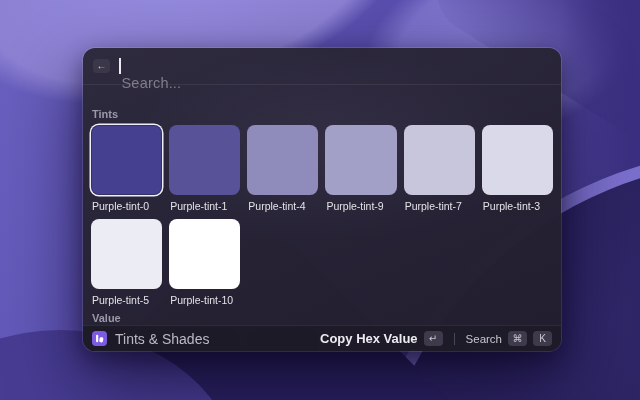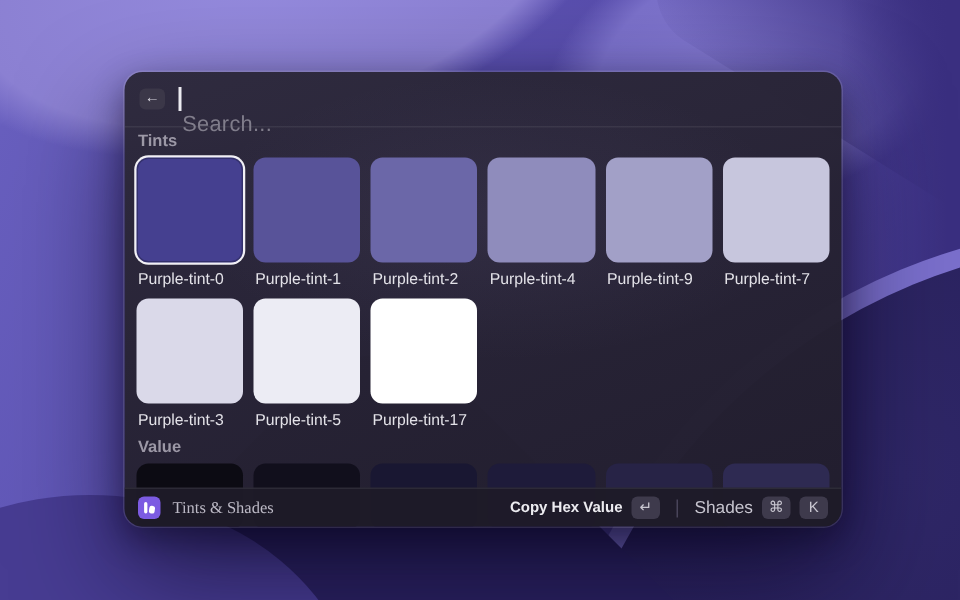--- a/index.html
+++ b/index.html
@@ -44,39 +44,39 @@
   .back-btn{width:17px;height:14px;border-radius:4px;background:#3B3748;
     display:flex;align-items:center;justify-content:center;
     color:#D9D7DF;font-size:10px;line-height:1;cursor:pointer;flex:0 0 auto;}
   .search-box{display:flex;align-items:center;flex:1;}
   .caret{width:1.5px;height:16px;background:#ECEBF1;margin-right:1px;}
   .search-placeholder{color:#807D8B;font-size:14.5px;letter-spacing:0.2px;margin-top:34px;}
   .hdivider{height:1px;flex:0 0 1px;background:rgba(255,255,255,0.07);}
   
   .content{flex:1 1 auto;position:relative;overflow:hidden;padding:0 8px;}
   .section-label{color:#9C98A6;font-size:11px;font-weight:600;margin:6px 1px 5px 1px;}
-  .section-label.first{margin-top:3px;}
+  .section-label.first{margin-top:23px;}
   .grid{display:grid;grid-template-columns:repeat(6,1fr);column-gap:7px;row-gap:7px;}
   .cell{display:flex;flex-direction:column;}
   .swatch{height:70px;border-radius:8px;cursor:pointer;}
   .swatch.selected{box-shadow:0 0 0 1.5px #F1F0F5, inset 0 0 0 1px rgba(0,0,0,0.25);}
   .swatch-label{color:#E3E2E8;font-size:10.5px;margin:5px 0 0 1px;white-space:nowrap;}
   .grid.shades .swatch{height:44px;border-radius:8px;}
   
   .footer{
     position:absolute;left:0;right:0;bottom:0;height:25px;z-index:5;
     background:rgba(30,27,40,0.97);border-top:1px solid rgba(255,255,255,0.07);
     display:flex;align-items:center;padding:0 9px;gap:8px;
   }
   .app-icon{width:15px;height:15px;border-radius:4px;background:#7C5BE2;
     display:flex;align-items:center;justify-content:center;flex:0 0 auto;}
-  .app-name{color:#BCB9C5;font-size:11px;font-family:Liberation Serif, serif;}
+  .app-name{color:#BCB9C5;font-size:14px;}
   .footer-spacer{flex:1;}
   .footer-action{display:flex;align-items:center;gap:6px;}
-  .action-primary{color:#ECEBF0;font-size:10px;font-weight:700;}
+  .action-primary{color:#ECEBF0;font-size:13px;font-weight:700;}
   .action-secondary{color:#C7C5CF;font-size:11.5px;}
   .keycap{min-width:11px;height:15px;padding:0 4px;border-radius:4px;background:#3E3A4C;
     color:#C9C7D1;font-size:10px;display:flex;align-items:center;justify-content:center;cursor:pointer;}
   .vdivider{width:1px;height:12px;background:#49455A;margin:0 3px;}
 </style>
 </head>
 <body>
 
 <div class="bg-shape bg-base"></div>
 <div class="bg-shape bg-light-wave"></div>
@@ -107,24 +107,20 @@
     <div class="grid">
         <div class="cell">
           <div class="swatch selected" style="background: rgb(69, 64, 144);"></div>
           <div class="swatch-label">Purple-tint-0</div>
         </div>
         <div class="cell">
           <div class="swatch" style="background: rgb(88, 83, 153);"></div>
           <div class="swatch-label">Purple-tint-1</div>
         </div>
         <div class="cell">
-          <div class="swatch" style="background: rgb(107, 103, 168);"></div>
-          <div class="swatch-label">Purple-tint-2</div>
-        </div>
-        <div class="cell">
           <div class="swatch" style="background: rgb(143, 140, 188);"></div>
           <div class="swatch-label">Purple-tint-4</div>
         </div>
         <div class="cell">
           <div class="swatch" style="background: rgb(162, 160, 199);"></div>
           <div class="swatch-label">Purple-tint-9</div>
         </div>
         <div class="cell">
           <div class="swatch" style="background: rgb(199, 198, 221);"></div>
           <div class="swatch-label">Purple-tint-7</div>
@@ -132,21 +128,21 @@
         <div class="cell">
           <div class="swatch" style="background: rgb(218, 217, 233);"></div>
           <div class="swatch-label">Purple-tint-3</div>
         </div>
         <div class="cell">
           <div class="swatch" style="background: rgb(236, 236, 244);"></div>
           <div class="swatch-label">Purple-tint-5</div>
         </div>
         <div class="cell">
           <div class="swatch" style="background: rgb(255, 255, 255);"></div>
-          <div class="swatch-label">Purple-tint-17</div>
+          <div class="swatch-label">Purple-tint-10</div>
         </div>
       </div>
 
     <div class="section-label">Value</div>
     <div class="grid shades">
         <div class="cell">
           <div class="swatch" style="background: rgb(12, 11, 19);"></div>
         </div>
         <div class="cell">
           <div class="swatch" style="background: rgb(17, 15, 28);"></div>
@@ -177,19 +173,19 @@
     <div class="footer-spacer"></div>
 
     <div class="footer-action">
       <span class="action-primary">Copy Hex Value</span>
       <span class="keycap">↵</span>
     </div>
 
     <div class="vdivider"></div>
 
     <div class="footer-action">
-      <span class="action-secondary">Shades</span>
+      <span class="action-secondary">Search</span>
       <span class="keycap">⌘</span>
       <span class="keycap">K</span>
     </div>
   </div>
 
 </div>
 
 </body></html>

